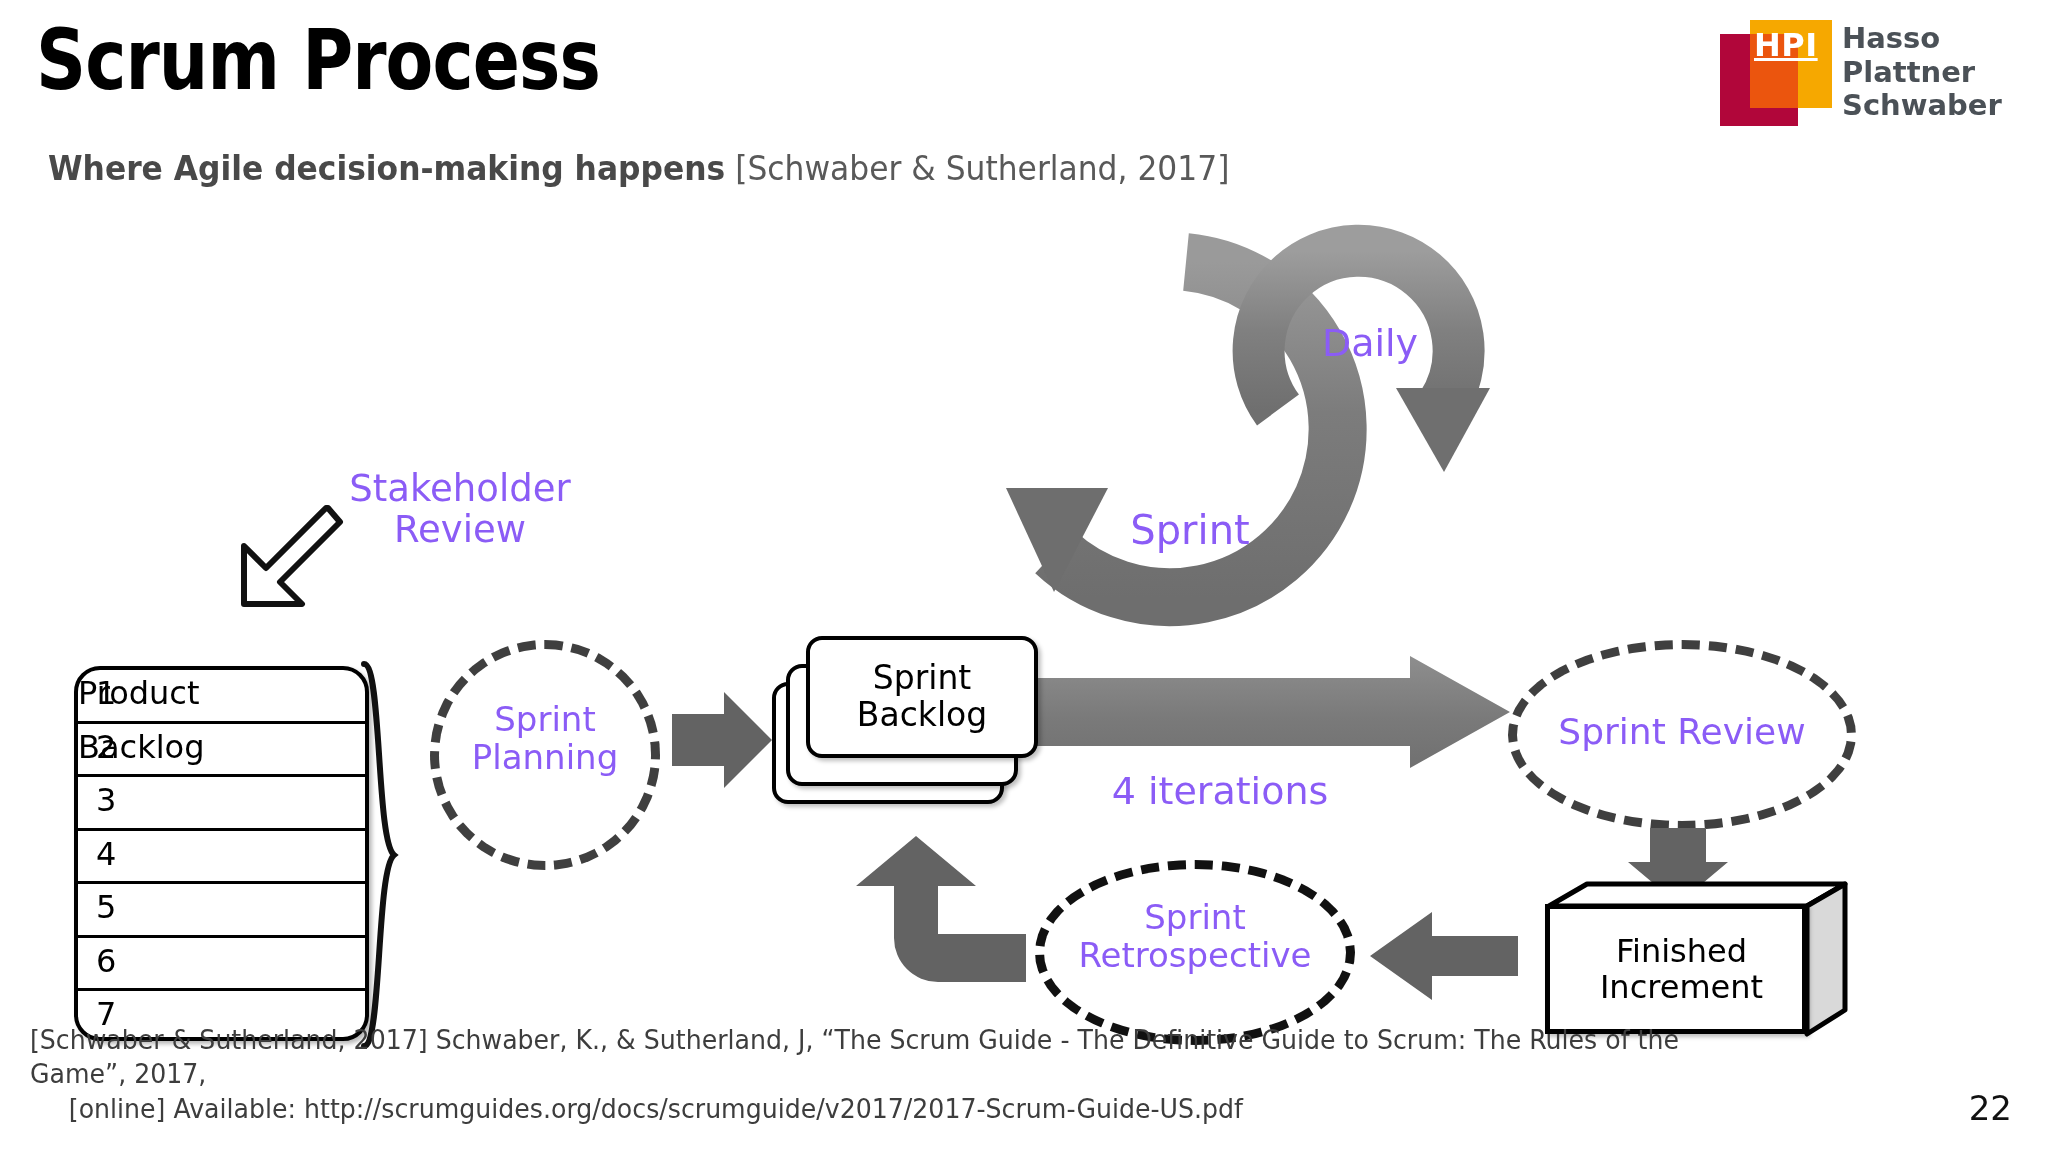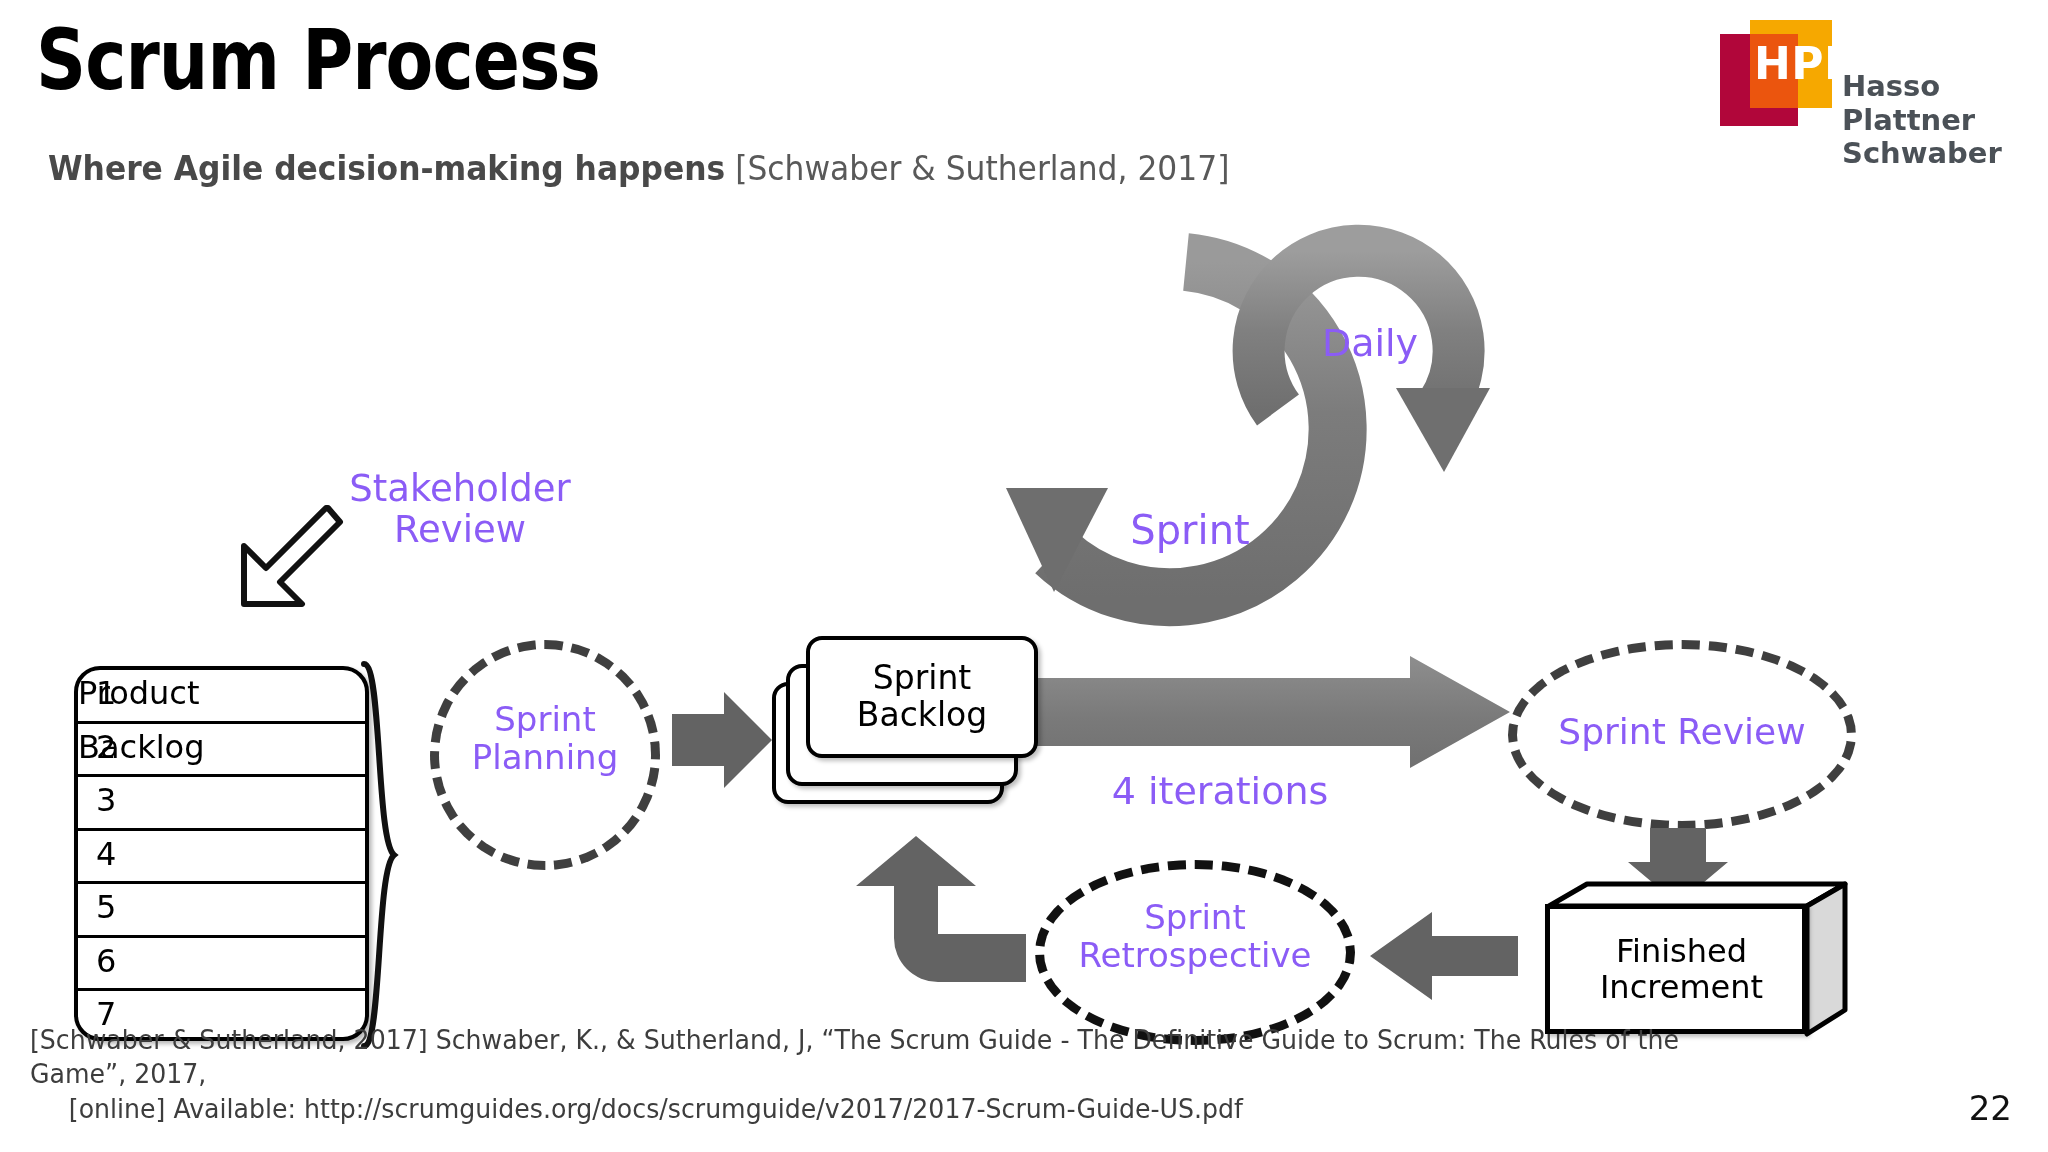--- a/index.html
+++ b/index.html
@@ -25,27 +25,28 @@
   }
   .subtitle .bold{font-weight:bold;color:#494949;}
   .subtitle .cite{font-weight:normal;color:#595959;}
 
   
   .logo{position:absolute;right:18px;top:10px;width:310px;height:120px;}
   .logo .sq-red{position:absolute;left:0;top:24px;width:78px;height:92px;background:#b1063a;}
   .logo .sq-orange{position:absolute;left:30px;top:10px;width:82px;height:88px;background:#f6a800;}
   .logo .sq-mid{position:absolute;left:30px;top:24px;width:48px;height:74px;background:#e94e0f;opacity:.92;}
   .logo .hpi{
-    position:absolute;left:34px;top:32px;width:72px;
-    color:#ffffff;font-size:44px;font-weight:bold;line-height:1;
+    position:absolute;left:34px;top:19px;width:72px;
+    color:#ffffff;font-size:32px;font-weight:bold;line-height:1;
     letter-spacing:.5px;
+    text-decoration:underline;
   }
   .logo .words{
     position:absolute;left:122px;top:12px;
-    color:#4b5157;font-size:29px;font-weight:bold;line-height:1.16;margin-top:48px;
+    color:#4b5157;font-size:29px;font-weight:bold;line-height:1.16;
   }
 
   
   .lbl{position:absolute;color:#8b5cf6;text-align:center;line-height:1.12;}
 
   
   .backlog{
     position:absolute;left:74px;top:666px;width:295px;height:375px;
     border:4px solid #000;border-radius:26px;background:#fff;box-sizing:border-box;
     box-shadow:3px 3px 4px rgba(0,0,0,.28);

